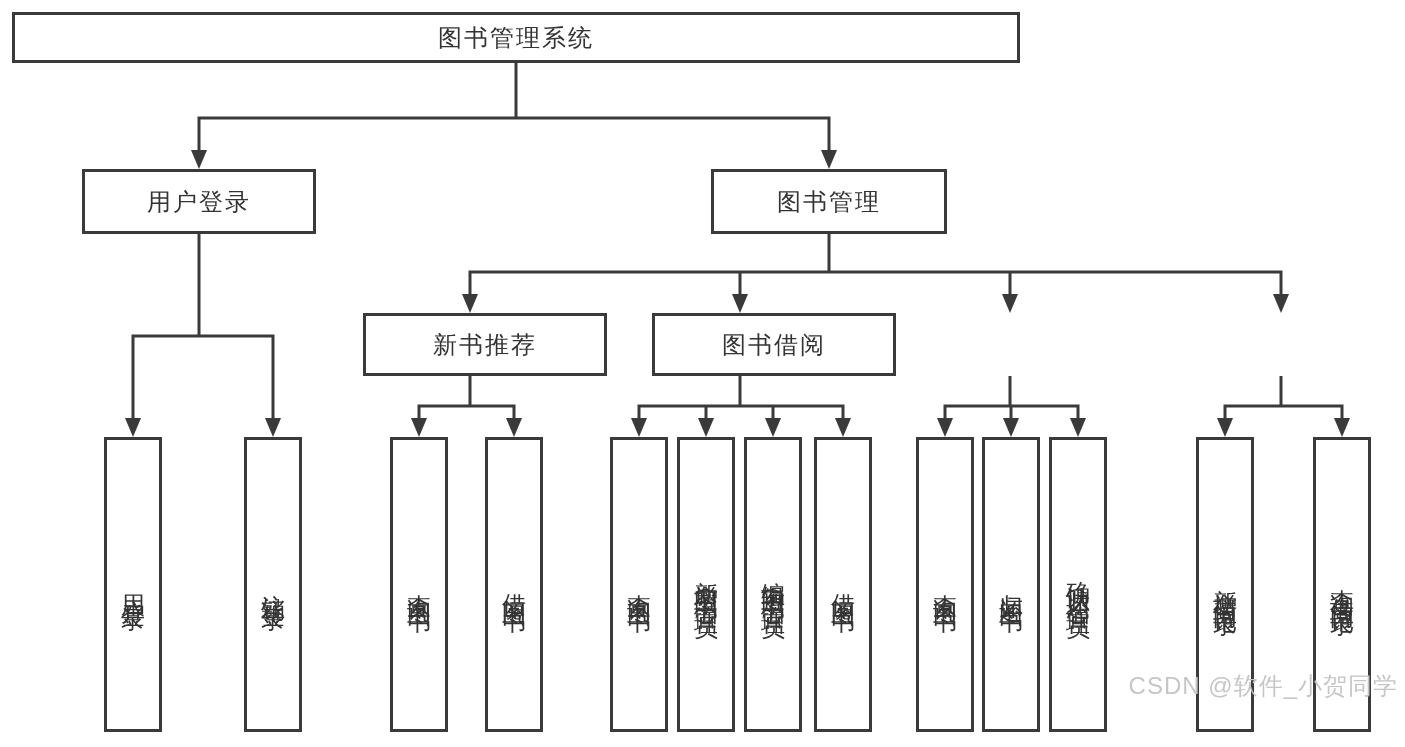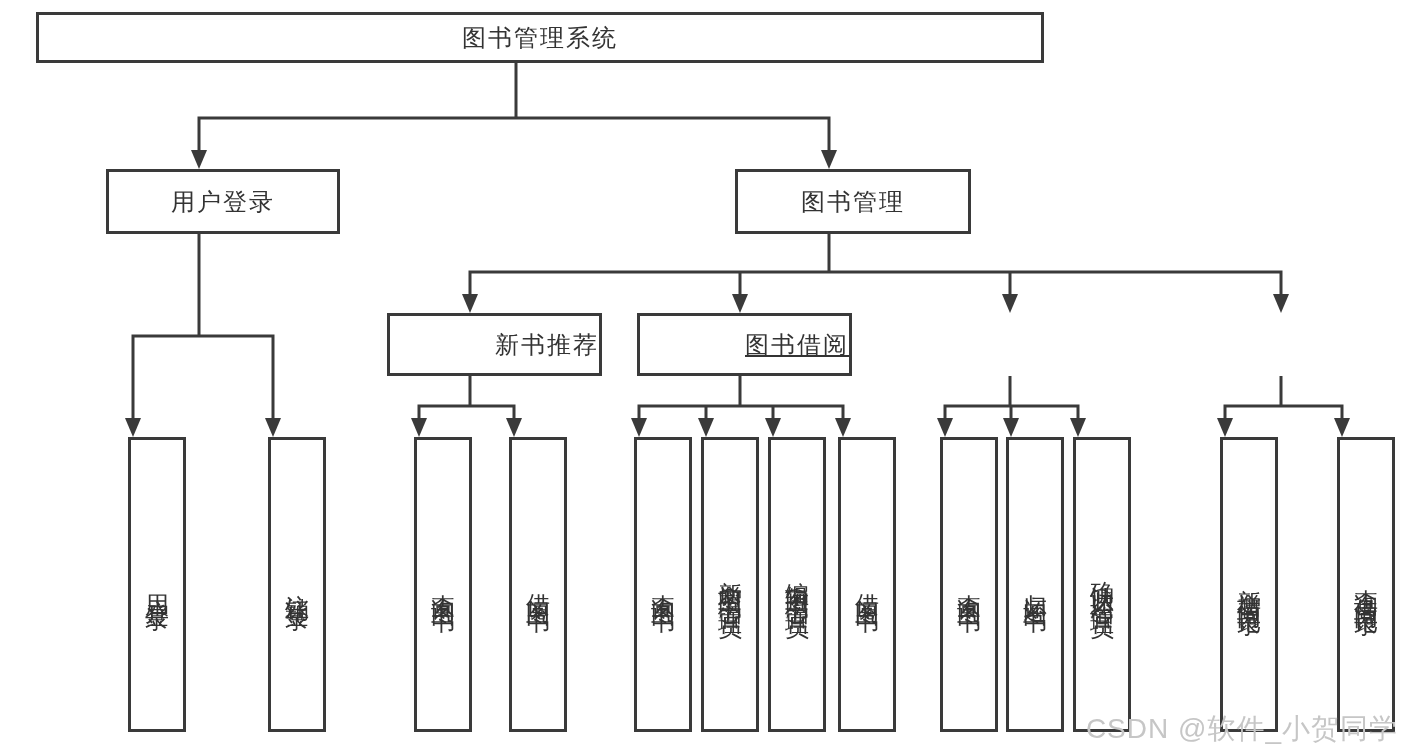--- a/index.html
+++ b/index.html
@@ -21,64 +21,63 @@
   .node {
     position: absolute;
     box-sizing: border-box;
     border: 3px solid #3a3a3a;
     background: #ffffff;
     display: flex;
     align-items: center;
     justify-content: center;
     z-index: 2;
     color: #333333;
-    margin-left: 24px;
   }
   .hlabel {
     font-size: 24px;
     letter-spacing: 2px;
     white-space: nowrap;
   }
   .vbox span {
     writing-mode: vertical-rl;
     text-orientation: mixed;
     font-size: 24px;
     letter-spacing: 5px;
     line-height: 1;
     white-space: nowrap;
   }
   
   .root    { left: 12px;   top: 12px;  width: 1008px; height: 51px; }
   .l2a     { left: 82px;   top: 169px; width: 234px;  height: 65px; }
   .l2b     { left: 711px;  top: 169px; width: 236px;  height: 65px; }
-  .l3      { top: 313px; width: 215px; height: 63px; justify-content: flex-end; }
+  .l3      { top: 313px; width: 244px; height: 63px; }
   .l3-0    { left: 363px; }
-  .l3-1    { left: 613px; text-decoration: underline; }
+  .l3-1    { left: 652px; }
   .l3-2    { left: 903px; }
   .l3-3    { left: 1173px; }
   .leaf    { top: 437px; width: 58px; height: 295px; }
   .lf-0  { left: 104px; }
   .lf-1  { left: 244px; }
   .lf-2  { left: 390px; }
   .lf-3  { left: 485px; }
   .lf-4  { left: 610px; }
   .lf-5  { left: 677px; }
   .lf-6  { left: 744px; }
   .lf-7  { left: 814px; }
   .lf-8  { left: 916px; }
   .lf-9  { left: 982px; }
   .lf-10 { left: 1049px; }
   .lf-11 { left: 1196px; }
   .lf-12 { left: 1313px; }
   #watermark {
     position: absolute;
     right: 7px;
-    top: 710px;
+    top: 670px;
     z-index: 3;
-    font-size: 28px;
+    font-size: 24px;
     letter-spacing: 1px;
     color: #c6c6c6;
     white-space: nowrap;
   }
 </style>
 </head>
 <body>
 
 <div id="stage">
 

